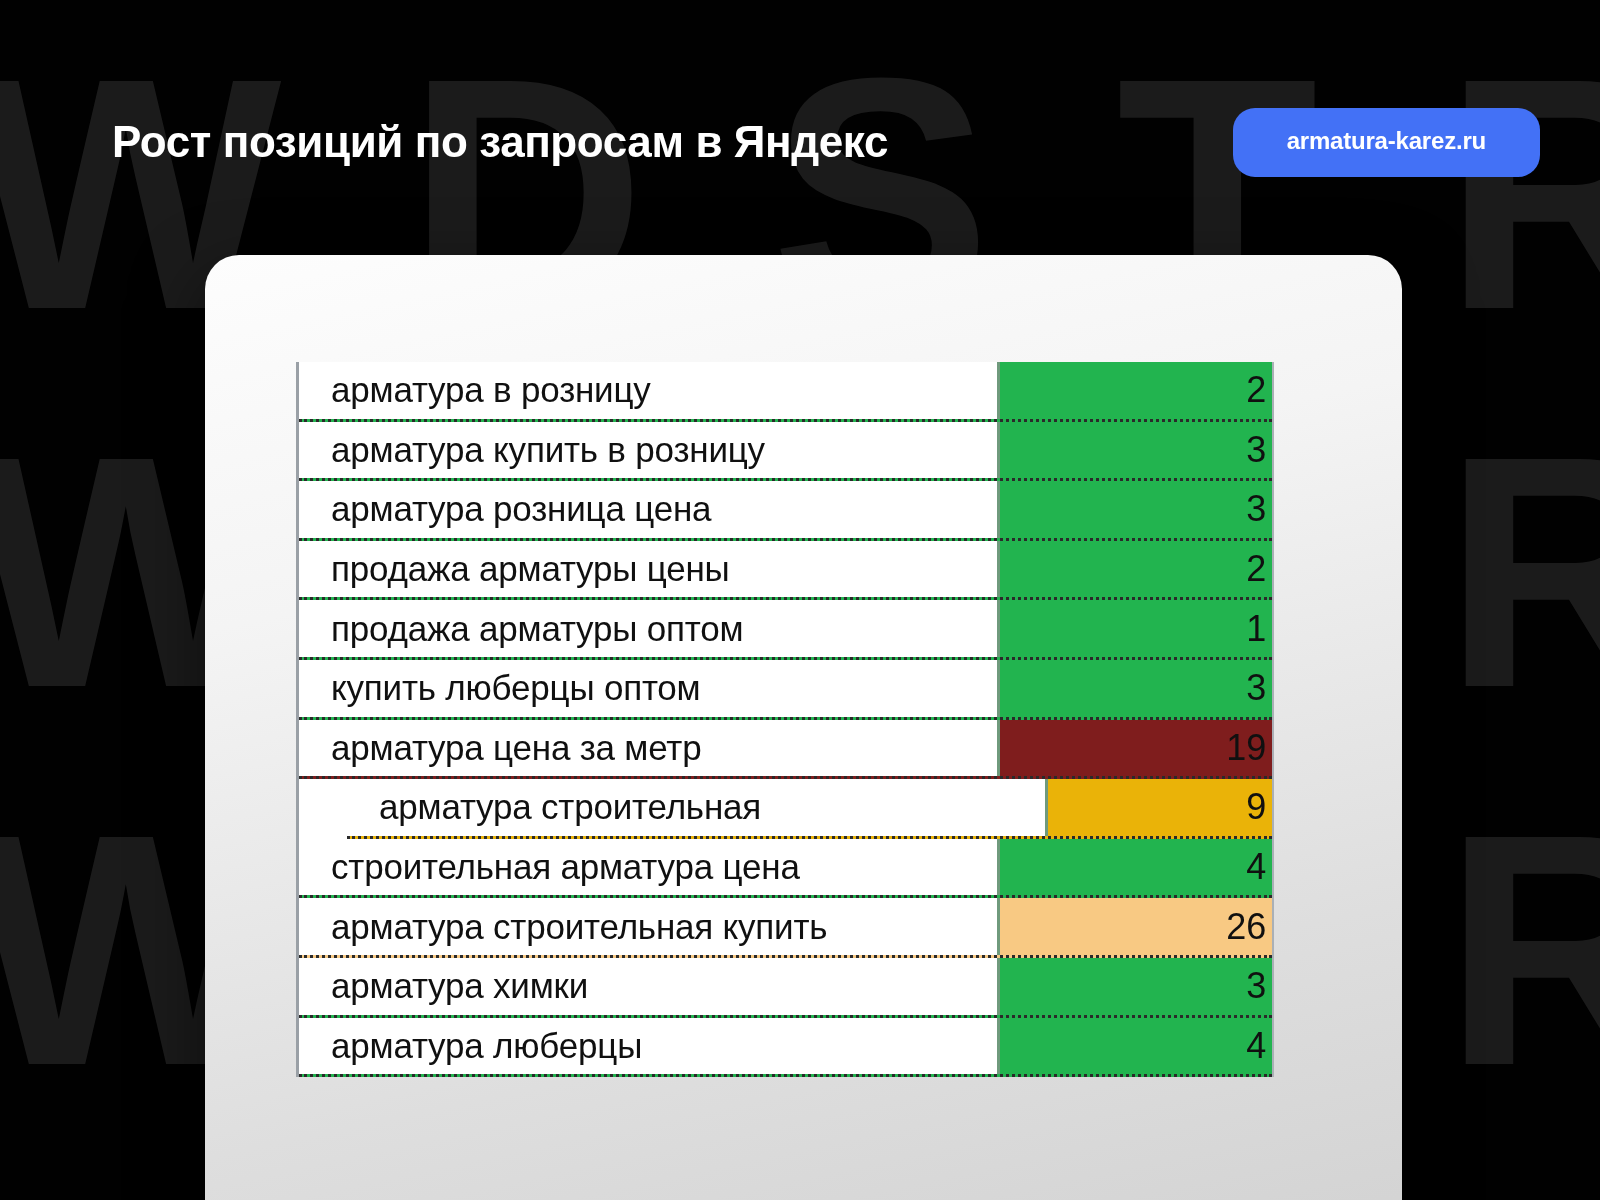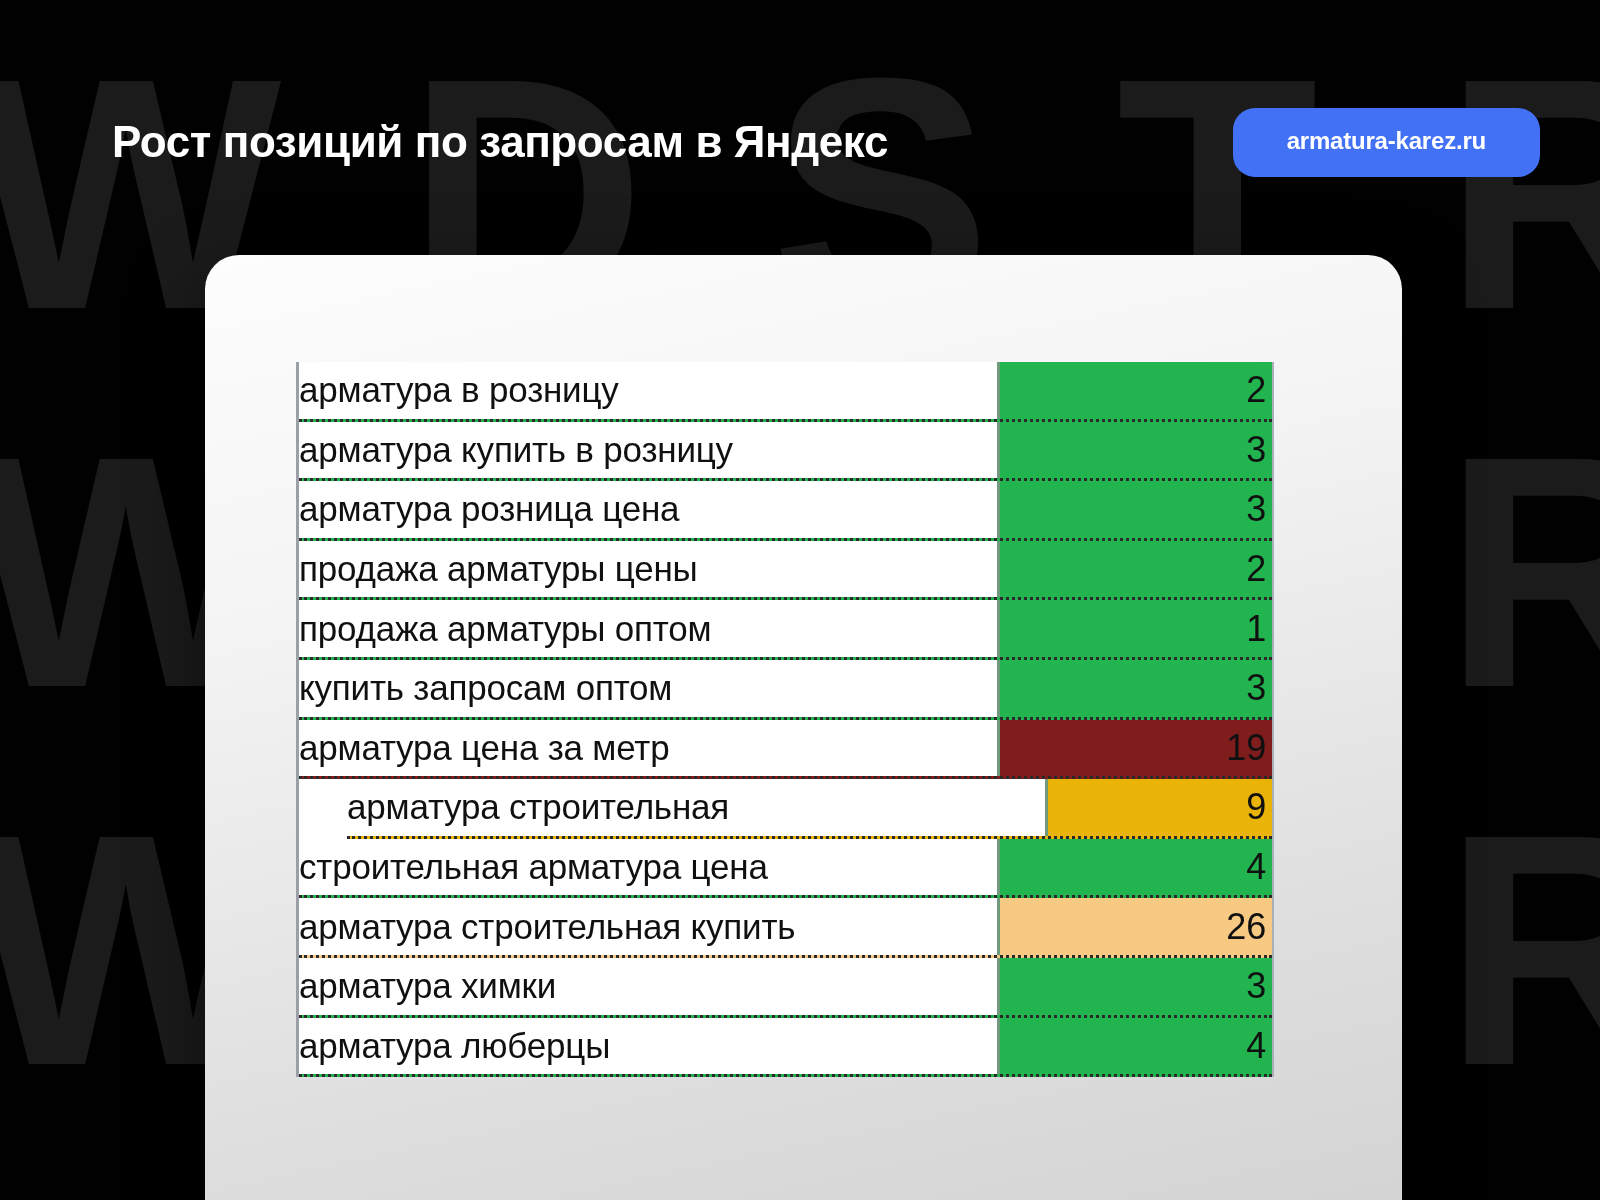--- a/index.html
+++ b/index.html
@@ -108,21 +108,21 @@
     height: 59.6px;
     border-bottom: 3px dotted #2a2a2a;
     background: #ffffff;
   }
   .sheet-row:last-child { border-bottom: 3px dotted #2a2a2a; }
 
   .cell-query {
     flex: 0 0 698px;
     display: flex;
     align-items: center;
-    padding-left: 0;
+    padding-left: 32px;
     color: #101010;
     font-family: "Liberation Sans", "DejaVu Sans", sans-serif;
     font-size: 35px;
     font-weight: 400;
     letter-spacing: -0.2px;
     white-space: nowrap;
     overflow: hidden;
     background: #ffffff;
   }
   .cell-value {
@@ -201,21 +201,21 @@
         </div>
         <div class="sheet-row v-green">
           <div class="cell-query">продажа арматуры цены</div>
           <div class="cell-value">2</div>
         </div>
         <div class="sheet-row v-green">
           <div class="cell-query">продажа арматуры оптом</div>
           <div class="cell-value">1</div>
         </div>
         <div class="sheet-row v-green">
-          <div class="cell-query">купить запросам оптом</div>
+          <div class="cell-query">купить люберцы оптом</div>
           <div class="cell-value">3</div>
         </div>
         <div class="sheet-row v-yellow">
           <div class="cell-query">арматура цена за метр</div>
           <div class="cell-value">19</div>
         </div>
         <div class="sheet-row v-lgreen">
           <div class="cell-query">арматура строительная</div>
           <div class="cell-value">9</div>
         </div>

